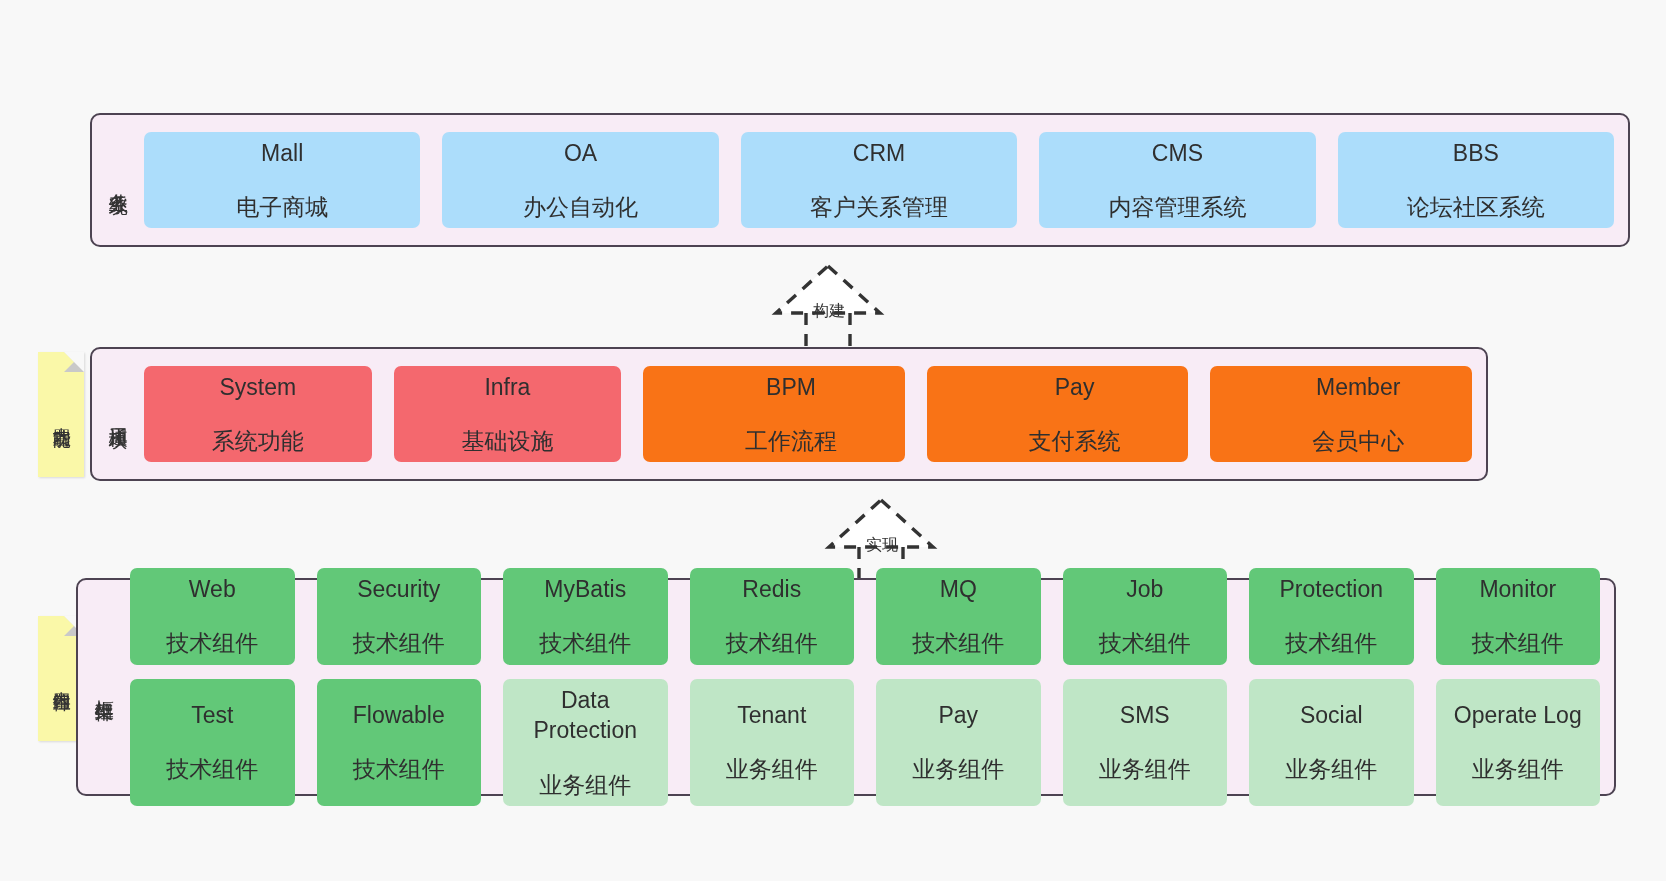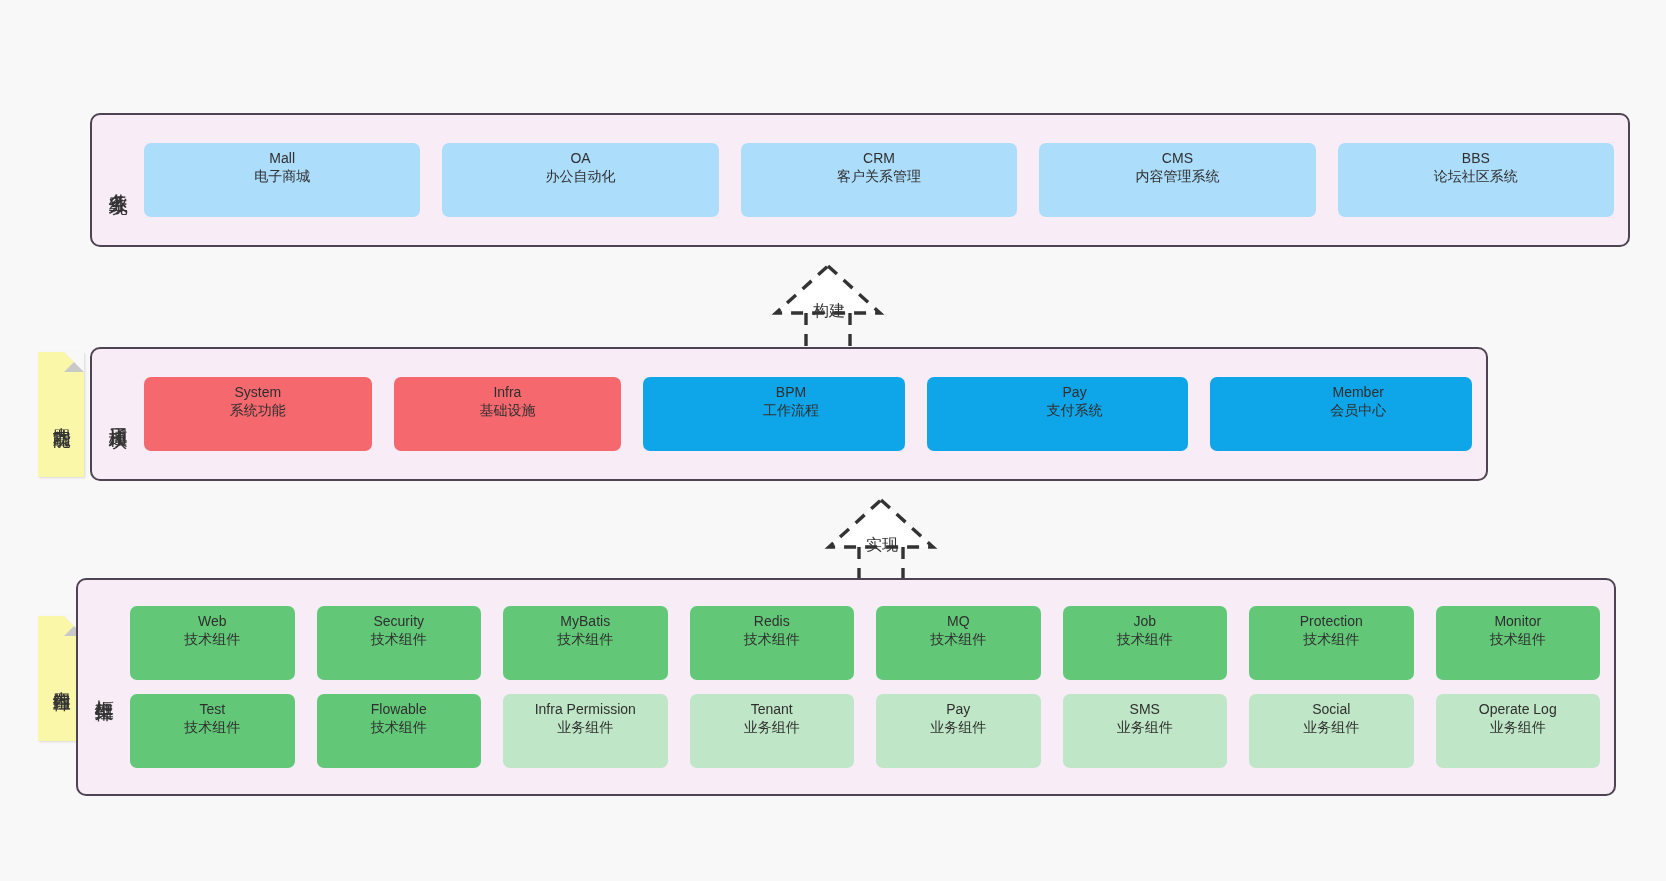--- a/index.html
+++ b/index.html
@@ -56,34 +56,34 @@
   .row.cols6 > .card { flex: 1 1 0; }
   .row.cols8 > .card { flex: 1 1 0; }
 
   
   .card {
     border-radius: 7px;
     min-height: 74px;
     display: flex;
     flex-direction: column;
     align-items: center;
-    justify-content: flex-start;
+    justify-content: center;
     text-align: center;
-    font-size: 14px;
+    font-size: 23px;
     line-height: 1.32;
     color: #2f2f2f;
     padding: 6px 4px;
     box-sizing: border-box;
   }
   .card .t1 { display: block; }
-  .card .t2 { display: block; }
+  .card .t2 { display: block; margin-top: 24px; }
 
   .c-blue       { background: #ACDDFB; }
   .c-red        { background: #F4686E; }
-  .c-pink       { background: #0ea5e9; padding-left: 38px; }
+  .c-pink       { background: #f97316; padding-left: 38px; }
   .c-green      { background: #62C878; }
   .c-lightgreen { background: #BFE6C6; }
 
   
   .note {
     position: absolute;
     background: #FAF8A8;
     width: 46px;
     box-sizing: border-box;
     display: flex;
@@ -280,21 +280,21 @@
       <div class="row cols8">
         <div class="card c-green">
           <span class="t1">Test</span>
           <span class="t2">技术组件</span>
         </div>
         <div class="card c-green">
           <span class="t1">Flowable</span>
           <span class="t2">技术组件</span>
         </div>
         <div class="card c-lightgreen">
-          <span class="t1">Infra Permission</span>
+          <span class="t1">Data Protection</span>
           <span class="t2">业务组件</span>
         </div>
         <div class="card c-lightgreen">
           <span class="t1">Tenant</span>
           <span class="t2">业务组件</span>
         </div>
         <div class="card c-lightgreen">
           <span class="t1">Pay</span>
           <span class="t2">业务组件</span>
         </div>

